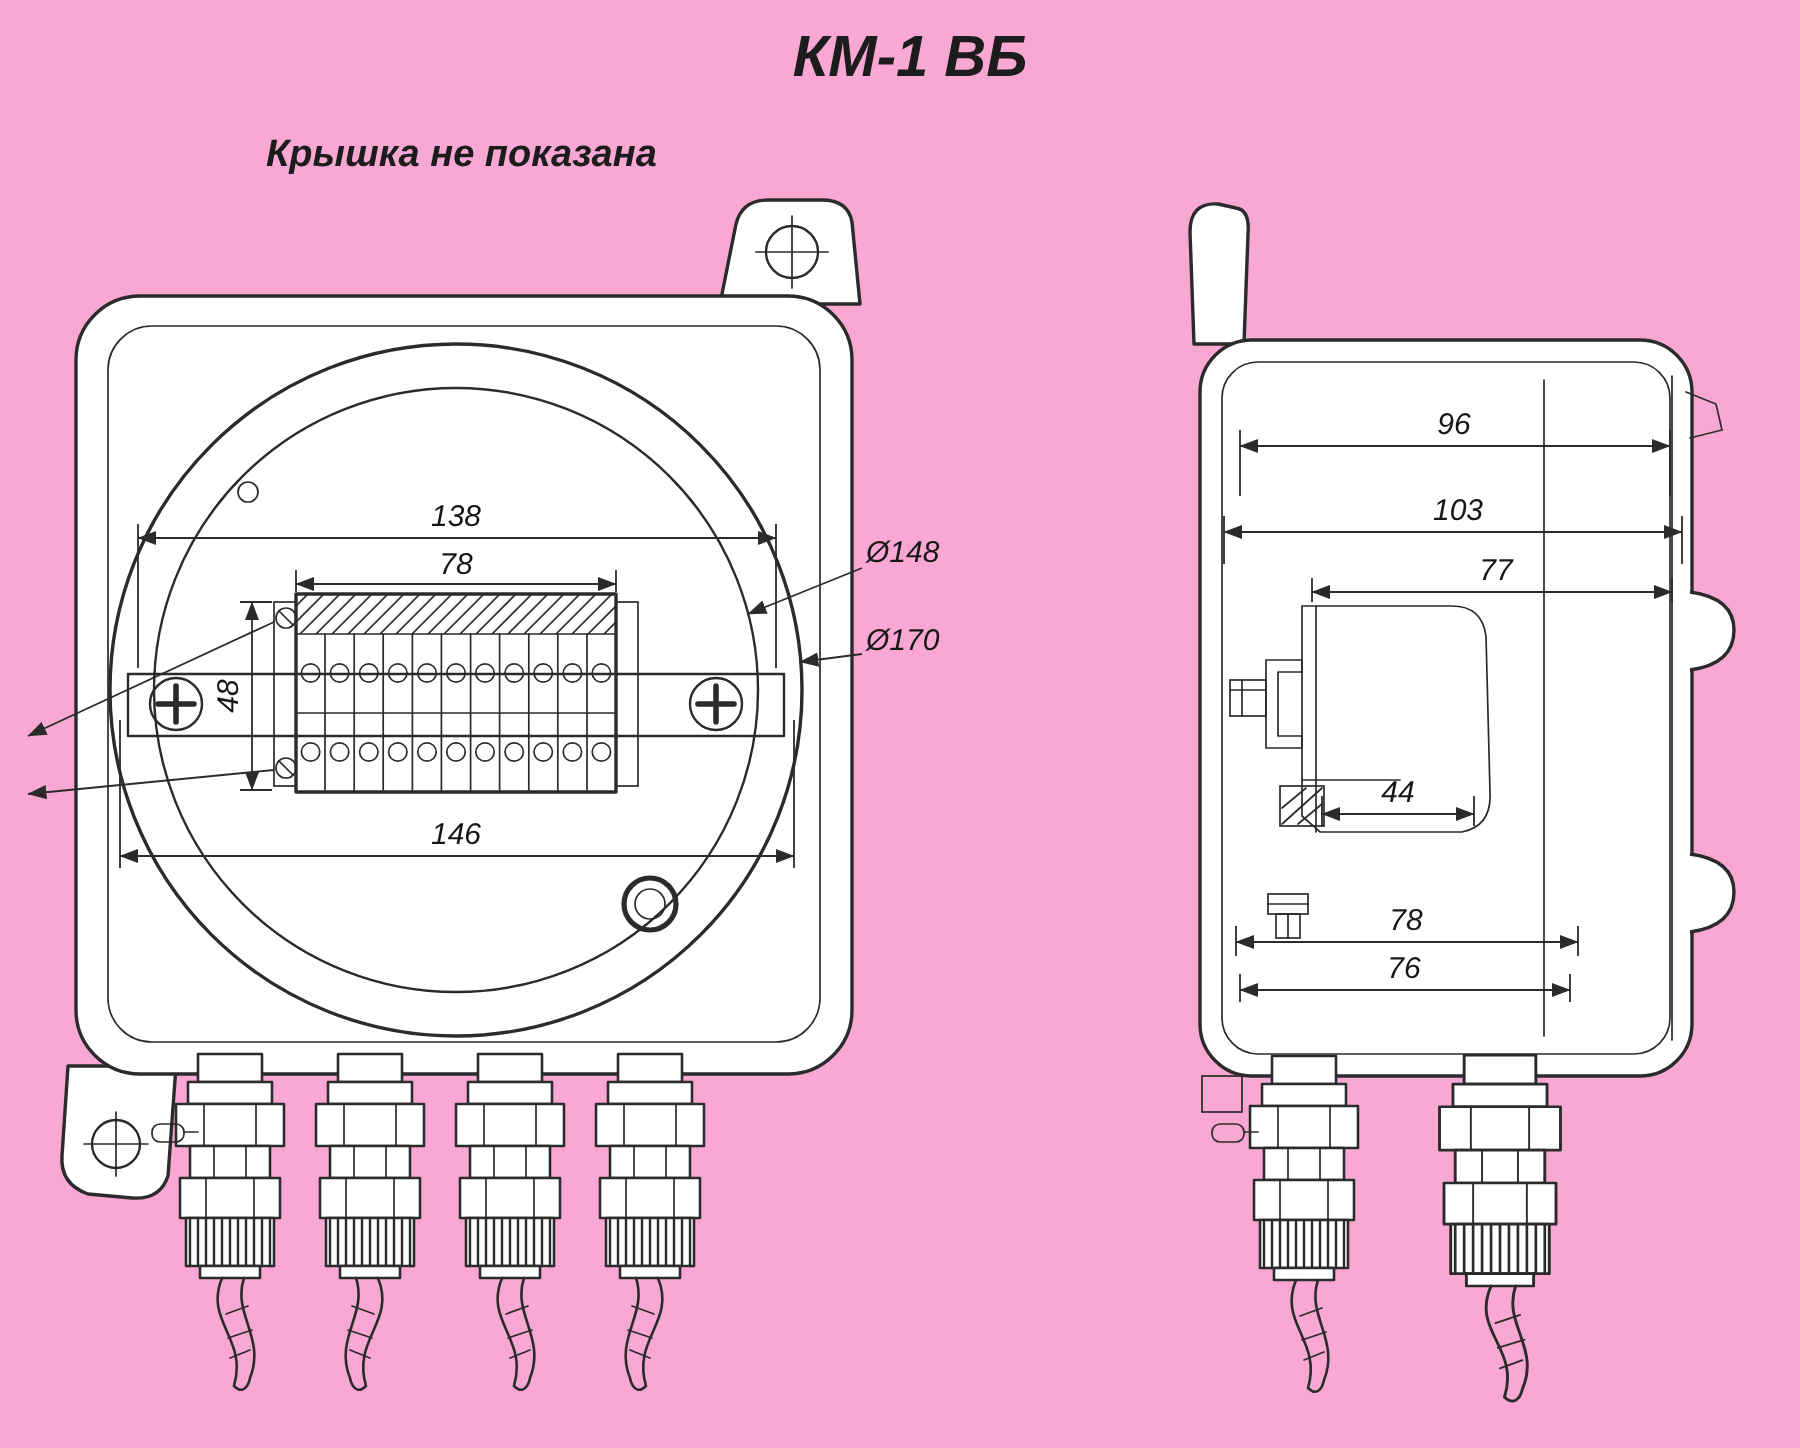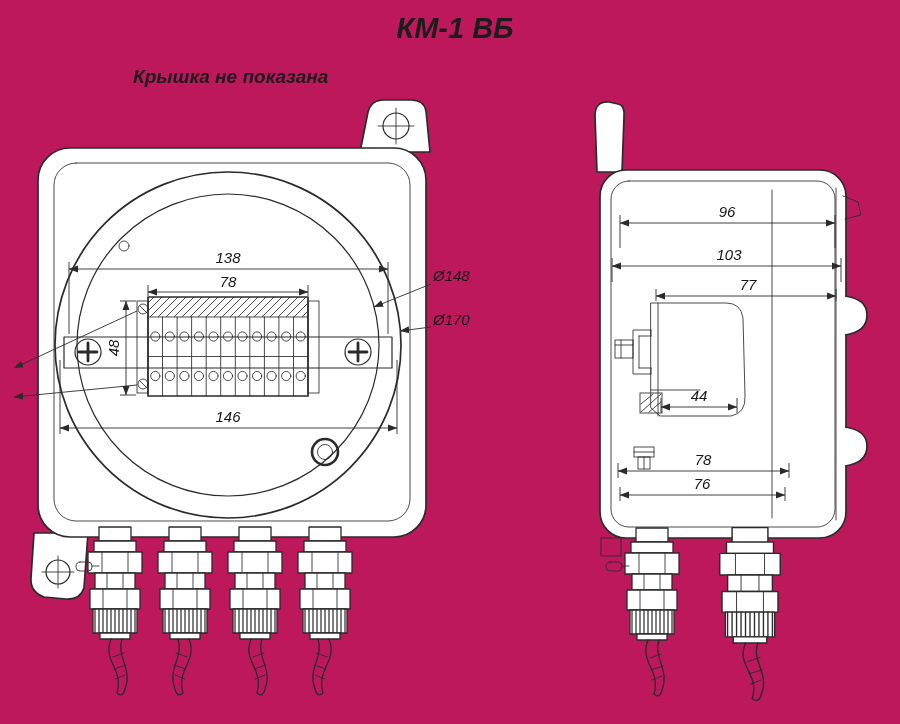--- a/index.html
+++ b/index.html
@@ -1,17 +1,17 @@
 <!DOCTYPE html>
 <html><head>
 <meta charset="utf-8">
 <style>
   html,body{margin:0;padding:0;background:#ffffff;}
   .canvas{
-    position:relative;width:900px;height:724px;background:#be185d;
+    position:relative;width:900px;height:724px;background:#f9a8d4;
     font-family:"Liberation Sans",sans-serif;overflow:hidden;
   }
   svg{display:block;}
   
   .thk{stroke:#2b2b2b;stroke-width:1.7;fill:none;stroke-linecap:round;stroke-linejoin:round;}
   .thkf{stroke:#2b2b2b;stroke-width:1.7;fill:#ffffff;stroke-linejoin:round;}
   .tn{stroke:#2b2b2b;stroke-width:0.85;fill:none;stroke-linecap:round;}
   .md{stroke:#2b2b2b;stroke-width:1.2;fill:none;stroke-linecap:round;}
   .lnf{stroke:#2b2b2b;stroke-width:1.3;fill:#ffffff;stroke-linejoin:round;}
   .ln{stroke:#2b2b2b;stroke-width:1.3;fill:none;stroke-linecap:round;}

